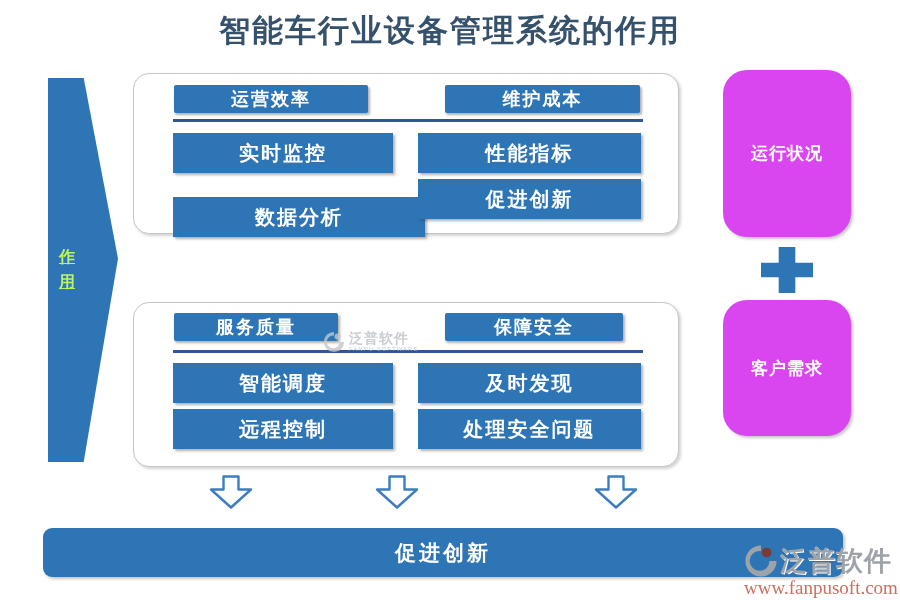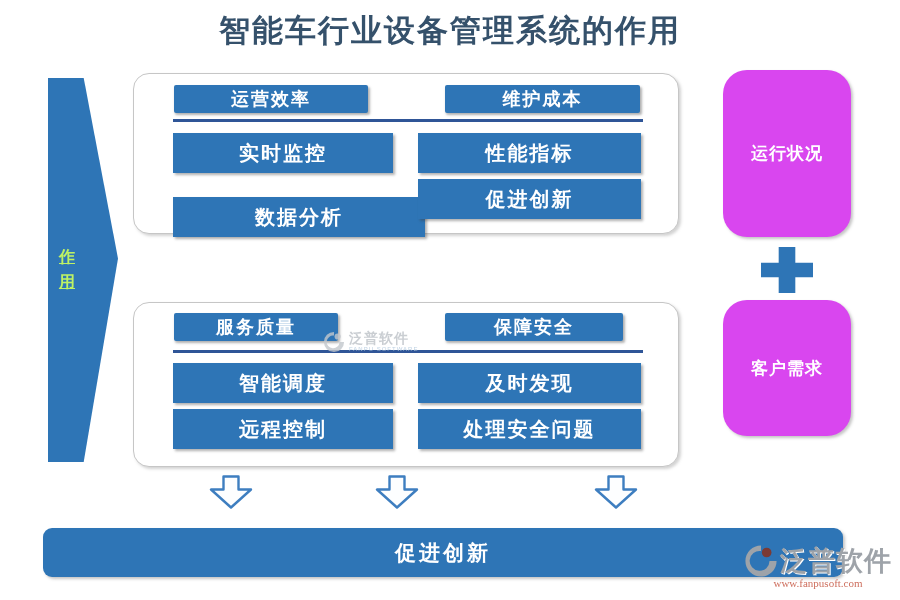--- a/index.html
+++ b/index.html
@@ -58,21 +58,21 @@
   .wm-center{position:absolute;left:323px;top:331px;display:flex;gap:4px;
              align-items:flex-start;opacity:.8;}
   .wm-center .txt{display:flex;flex-direction:column;}
   .wm-center .brand{font-size:14px;font-weight:bold;color:#BDC2C8;line-height:1.1;letter-spacing:1px;}
   .wm-center .sub{font-size:6px;color:#AEC6DC;letter-spacing:1px;}
 
   .wm-corner{position:absolute;left:744px;top:543px;}
   .wm-corner .row{display:flex;align-items:center;gap:2px;}
   .wm-corner .brand{font-size:27px;font-weight:bold;color:#9EA3A9;
                     letter-spacing:1px;text-shadow:1px 1px 0 #ffffff;}
-  .wm-corner .url{font-size:11px;color:#CE6F5E;margin-top:-2px;
+  .wm-corner .url{font-size:19px;color:#CE6F5E;margin-top:-2px;
                   font-family:"Liberation Serif","DejaVu Serif",serif;
                   text-align:center;width:100%;}
 </style>
 </head>
 <body>
 
 <div class="stage">
 
   <div class="title">智能车行业设备管理系统的作用</div>
 

